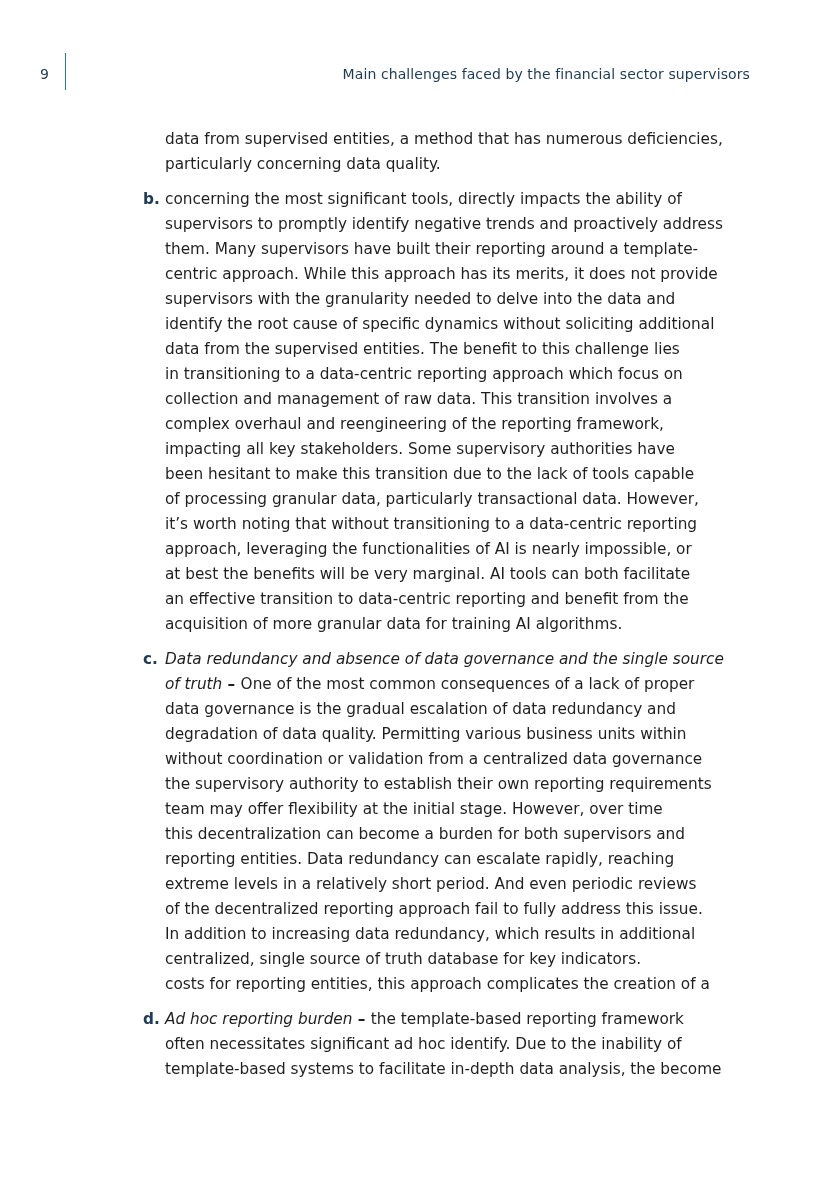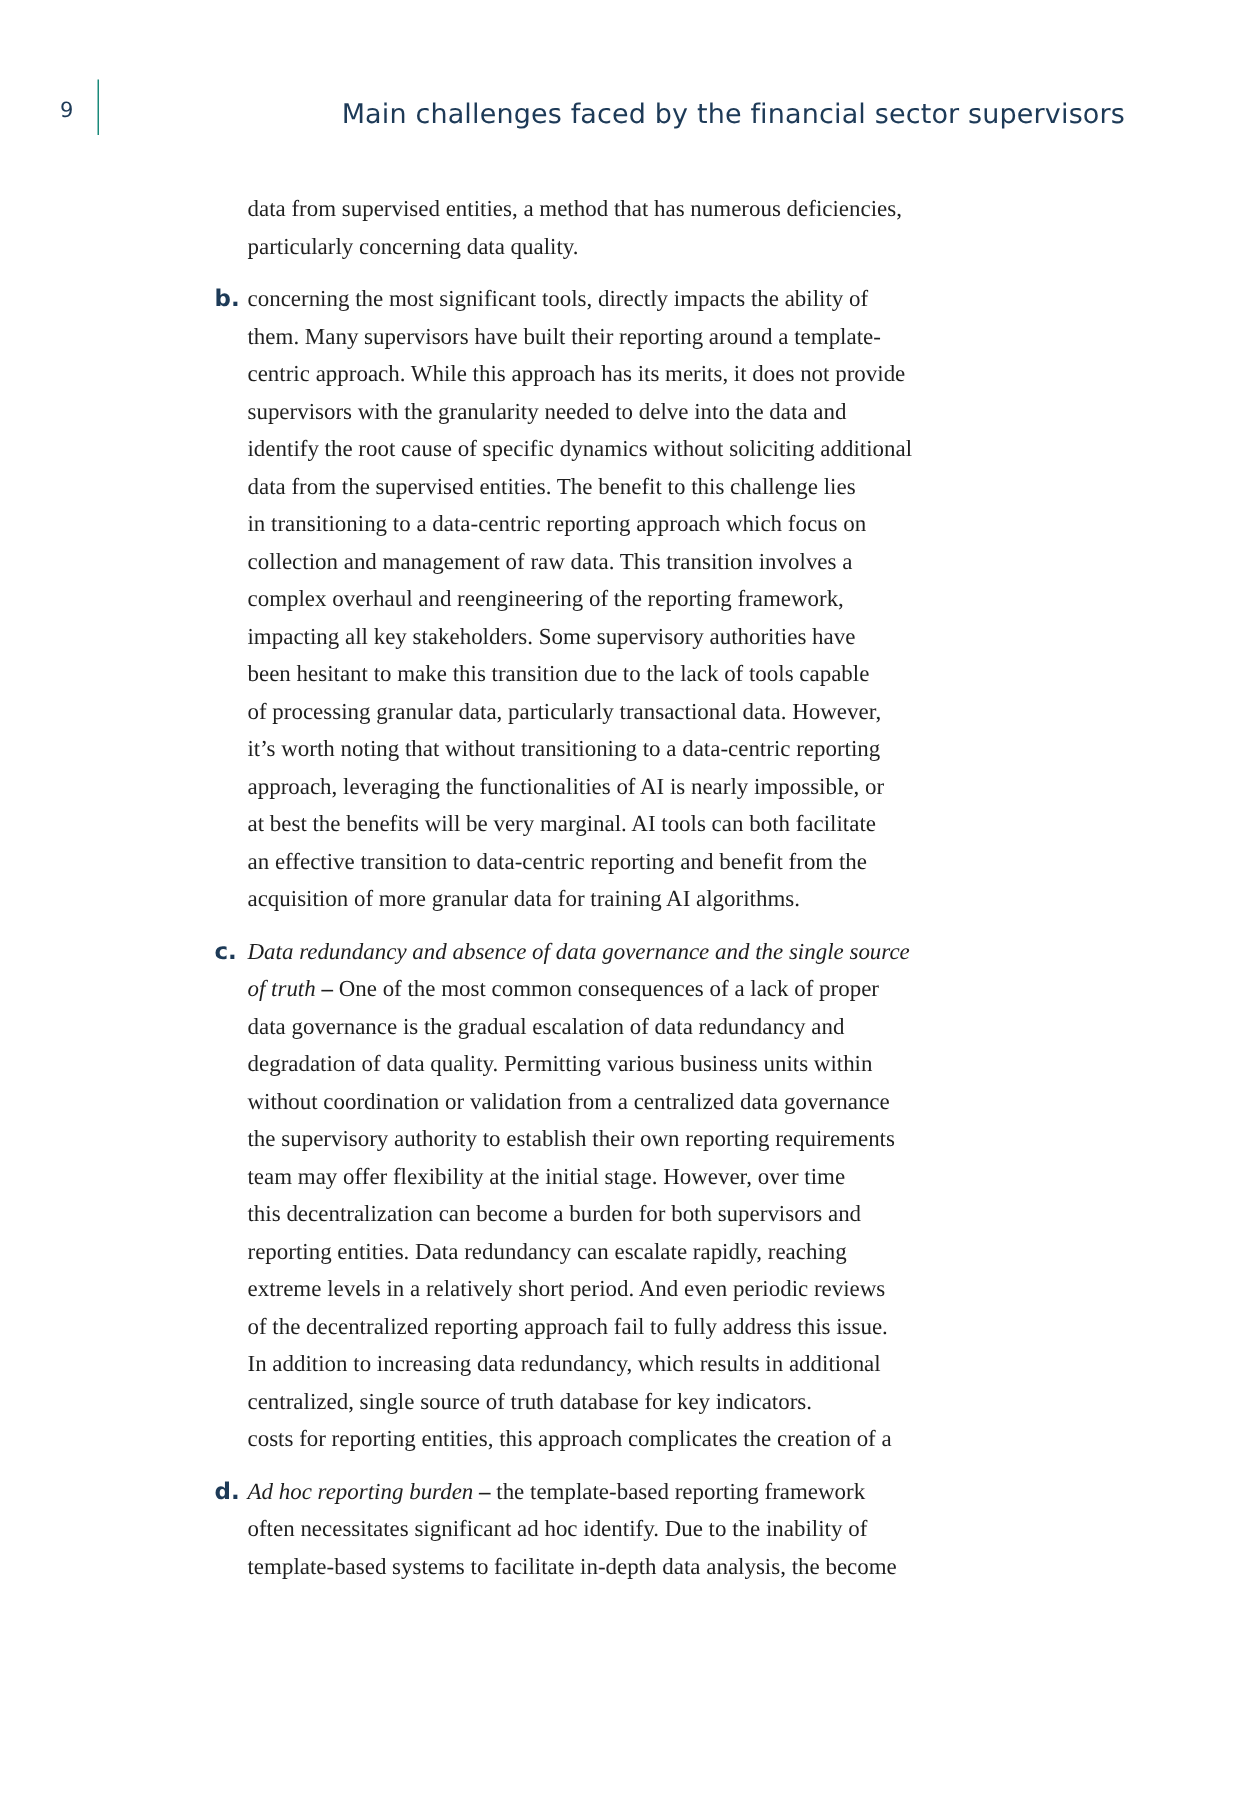--- a/index.html
+++ b/index.html
@@ -1,23 +1,23 @@
 <!DOCTYPE html>
 <html><head>
 <meta charset="utf-8">
 <style>
   html, body { margin: 0; padding: 0; background: #ffffff; }
   body { width: 840px; height: 1200px; position: relative; overflow: hidden;
          font-family: "DejaVu Sans", sans-serif; color: #1f1f1f; }
   .page-number { position: absolute; left: 40px; top: 66px; font-size: 14px; color: #1d3a57; }
   .header-rule { position: absolute; left: 65px; top: 53px; width: 1px; height: 37px; background: #1a8a7a; }
-  .running-head { position: absolute; right: 90px; top: 66px; font-size: 18px; color: #1d3a57; letter-spacing: 0.1px; }
+  .running-head { position: absolute; right: 90px; top: 66px; font-size: 14px; color: #1d3a57; letter-spacing: 0.1px; }
   .body { position: absolute; left: 165px; top: 127px; width: 580px; font-size: 15.3px; line-height: 25px; }
   .para { margin: 0; }
-  .line { display: block; white-space: nowrap; font-family: Liberation Serif, serif; }
+  .line { display: block; white-space: nowrap; }
   .item { position: relative; margin-top: 10px; }
   .marker { position: absolute; left: -22px; top: 0; font-weight: bold; color: #1d3a57; }
   .term { font-style: italic; }
   .dash { font-weight: bold; }
 </style>
 </head>
 <body>
 
 <div>
   <span class="page-number">9</span>
@@ -28,20 +28,21 @@
 <div class="body">
   <p class="para">
     <span class="line">data from supervised entities, a method that has numerous deficiencies,</span>
     <span class="line">particularly concerning data quality.</span>
   </p>
 
   <div class="item">
     <span class="marker">b.</span>
     <div>
         <span class="line">concerning the most significant tools, directly impacts the ability of</span>
+        <span class="line">supervisors to promptly identify negative trends and proactively address</span>
         <span class="line">them. Many supervisors have built their reporting around a template-</span>
         <span class="line">centric approach. While this approach has its merits, it does not provide</span>
         <span class="line">supervisors with the granularity needed to delve into the data and</span>
         <span class="line">identify the root cause of specific dynamics without soliciting additional</span>
         <span class="line">data from the supervised entities. The benefit to this challenge lies</span>
         <span class="line">in transitioning to a data-centric reporting approach which focus on</span>
         <span class="line">collection and management of raw data. This transition involves a</span>
         <span class="line">complex overhaul and reengineering of the reporting framework,</span>
         <span class="line">impacting all key stakeholders. Some supervisory authorities have</span>
         <span class="line">been hesitant to make this transition due to the lack of tools capable</span>

